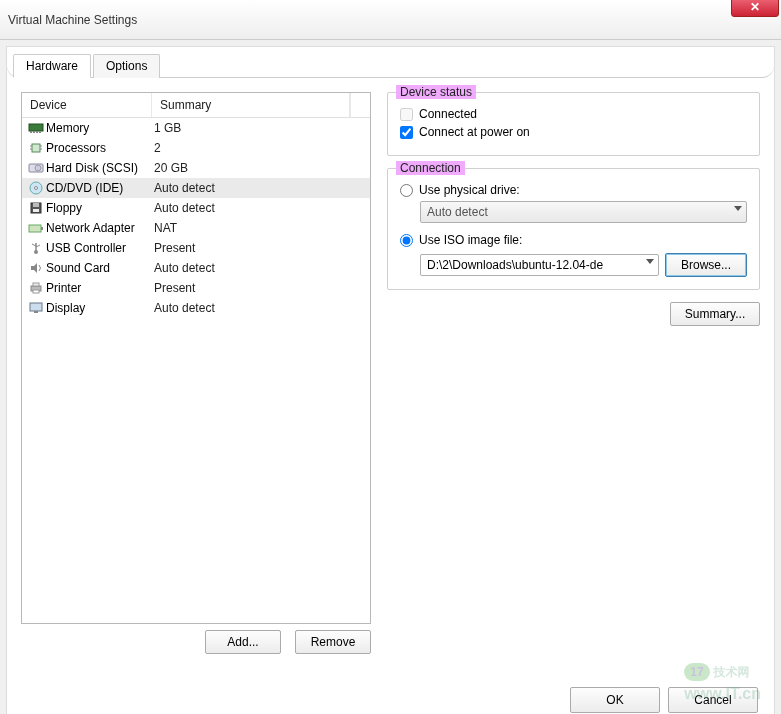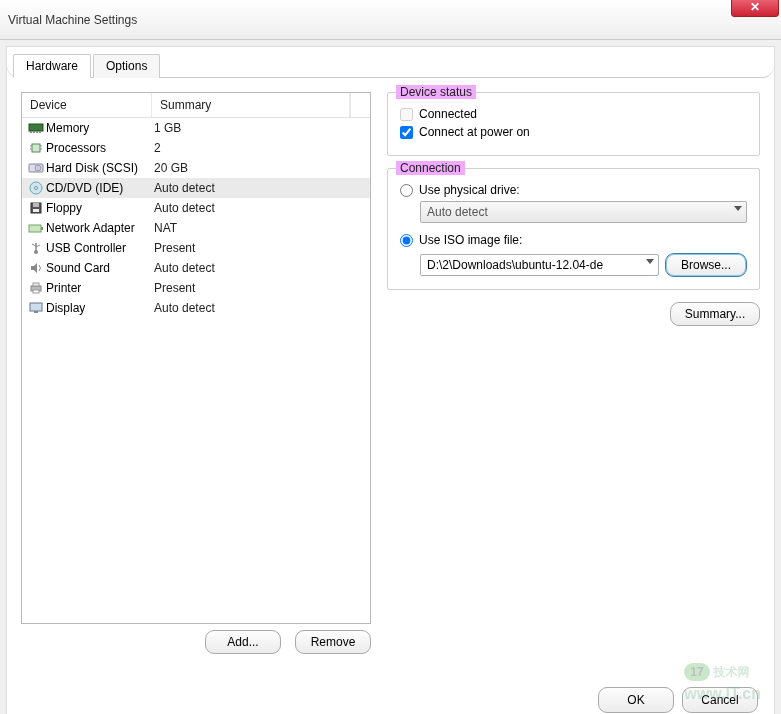--- a/index.html
+++ b/index.html
@@ -26,21 +26,21 @@
 .col-end { width: 20px; border-left: 1px solid #e8e8e8; }
 .list-header .col-device, .list-header .col-summary { border-right: 1px solid #e8e8e8; }
 
 .device-row { display: flex; align-items: center; padding: 2px 6px; height: 20px; cursor: pointer; }
 .device-row.selected { background: #eaeaea; }
 .device-row .icon { width: 16px; height: 16px; margin-right: 2px; display: inline-flex; align-items: center; justify-content: center; }
 .device-row .name { width: 108px; }
 .device-row .summary { flex: 1; color: #222; }
 
 .btn-row { display: flex; justify-content: flex-end; gap: 14px; margin-top: 6px; }
-.btn { padding: 4px 0; width: 76px; text-align: center; border: 1px solid #aaa; border-radius: 9px; background: linear-gradient(#fdfdfd, #ececec); cursor: pointer; }
+.btn { padding: 4px 0; width: 76px; text-align: center; border: 1px solid #aaa; border-radius: 2px; background: linear-gradient(#fdfdfd, #ececec); cursor: pointer; }
 .btn.focus { border: 1px solid #3c7fb1; box-shadow: inset 0 0 0 1px #8bc8e8; background: linear-gradient(#fdfdfd, #ececec); }
 
 .right-pane { flex: 1; }
 
 .fieldset { border: 1px solid #d0d0d0; border-radius: 2px; padding: 10px 12px 12px 12px; margin-bottom: 12px; position: relative; }
 .fieldset .legend { position: absolute; top: -8px; left: 8px; background: #f0abfc; padding: 0 4px; color: #222; }
 
 .checkbox-row, .radio-row { display: flex; align-items: center; margin: 4px 0; }
 .checkbox-row input, .radio-row input { margin-right: 6px; }
 .disabled-text { color: #000000; }
@@ -49,24 +49,24 @@
 .combo.enabled { background: #fff; color: #000; }
 .combo .arrow { position: absolute; right: 4px; top: 4px; border-left: 4px solid transparent; border-right: 4px solid transparent; border-top: 5px solid #555; }
 .iso-row { display: flex; gap: 6px; margin-top: 6px; align-items: center; padding-left: 20px; }
 .iso-row .combo { flex: 1; }
 .iso-row .btn { width: 82px; }
 .phys-indent { padding-left: 20px; margin-top: 4px; }
 
 .adv-row { text-align: right; margin-top: 2px; }
 
 .footer { position: absolute; bottom: 12px; right: 16px; display: flex; gap: 8px; }
-.footer .btn { width: 76px; padding: 5px 8px; }
+.footer .btn { width: 90px; padding: 5px 8px; }
 
 .watermark { position: absolute; bottom: 10px; right: 20px; opacity: 0.28; color: #6a8; font-size: 20px; font-weight: bold; pointer-events: none; }
-.watermark .logo { display:inline-block; background:#4a4; color:#0f172a; border-radius:9px; padding:2px 6px; margin-right:4px;}
+.watermark .logo { display:inline-block; background:#4a4; color:#4c1d95; border-radius:9px; padding:2px 6px; margin-right:4px;}
 
 
 svg { display: block; }
 </style>
 </head>
 <body>
 
 <div class="titlebar">
   <span class="title">Virtual Machine Settings</span>
   <div class="close-btn">

